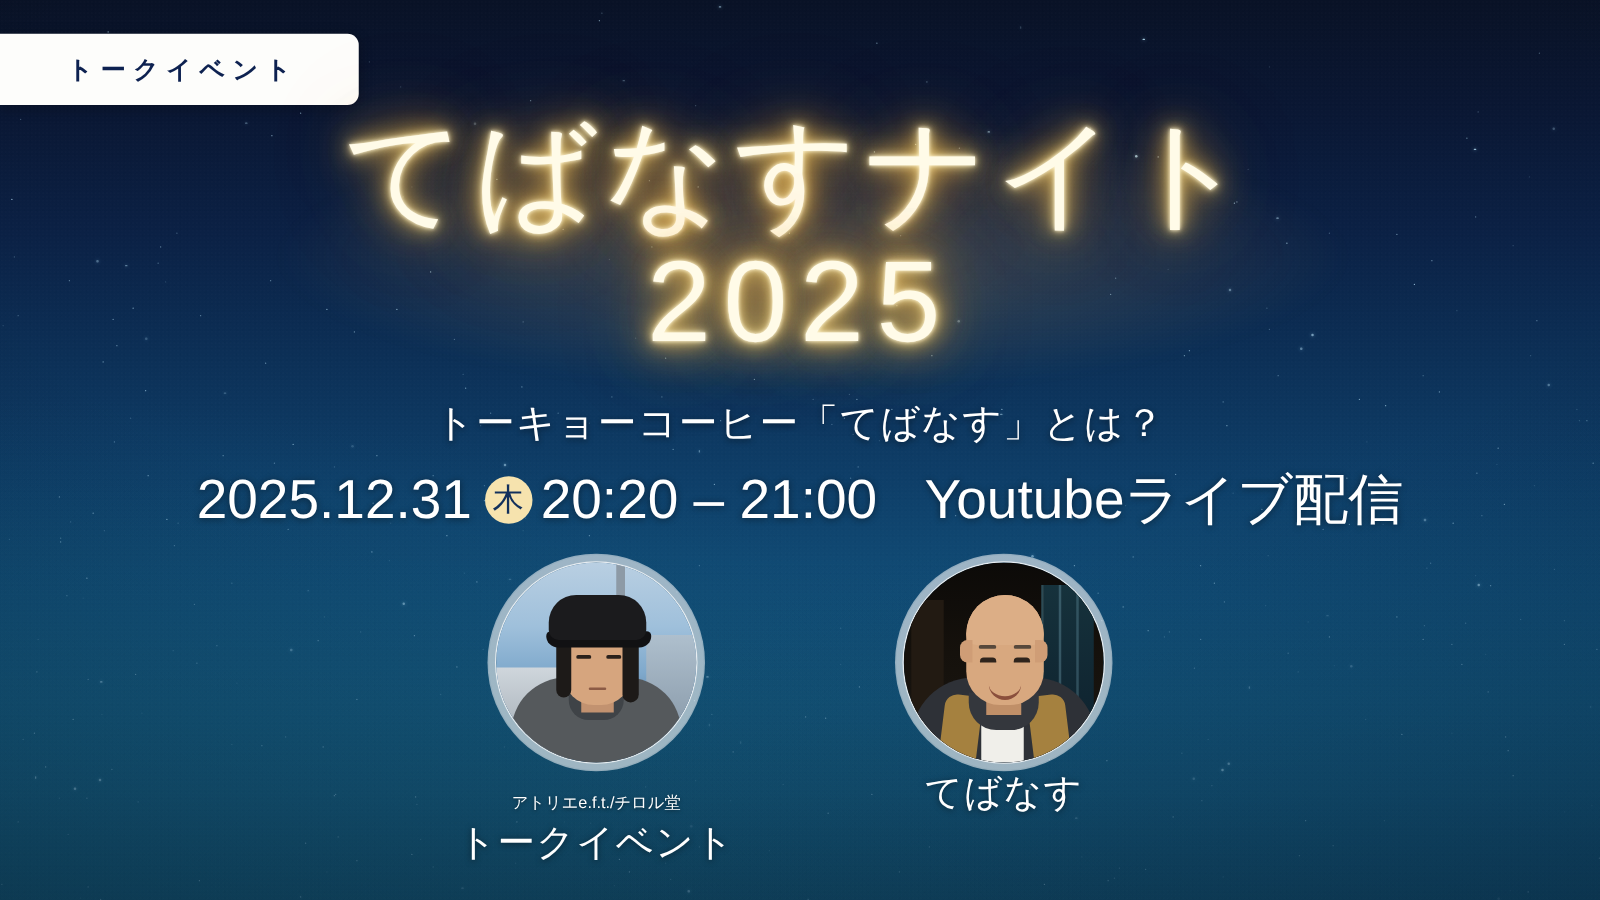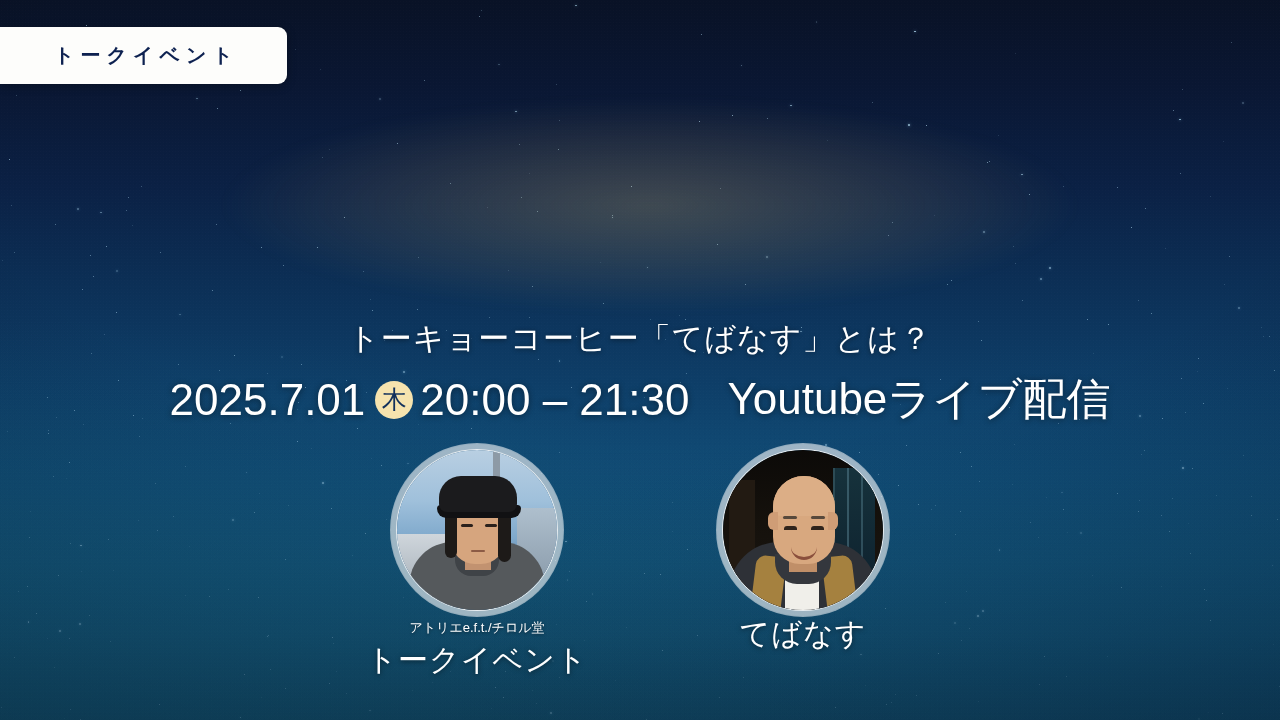--- a/index.html
+++ b/index.html
@@ -381,21 +381,21 @@
     position: absolute; left: 88px; top: 76px; width: 13px; height: 4px;
     background: #2f241c; border-radius: 3px 3px 0 0;
   }
   .pb-smile {
     position: absolute; left: 68px; top: 96px; width: 26px; height: 11px;
     border-bottom: 3px solid #8a4f3c;
     border-radius: 0 0 16px 16px;
   }
 
   .affiliation {
-    margin-top: 10px;
+    margin-top: 24px;
     color: #ffffff;
     font-size: 13px;
     line-height: 1.25;
     letter-spacing: 0px;
     text-shadow: 0 1px 3px rgba(0,0,0,0.5);
     white-space: nowrap;
   }
   .speaker-name {
     margin-top: 4px;
     color: #ffffff;
@@ -836,27 +836,31 @@
       <div class="star" style="left: 934.1px; top: 215.1px; width: 1px; height: 1px; opacity: 0.161;"></div>
     </div>
   <div class="sky-grain"></div>
   <div class="sky-vignette"></div>
   <div class="title-halo"></div>
 
   <div class="badge">
     <span class="badge-text">トークイベント</span>
   </div>
 
+  <div class="neon-wrap">
+    <div class="neon-line neon-line-1">てばなすナイト</div>
+    <div class="neon-line neon-line-2">2025</div>
+  </div>
 
   <div class="subtitle">トーキョーコーヒー「てばなす」とは？</div>
 
   <div class="dateline">
-    <span class="date-num">2025.7.01</span>
+    <span class="date-num">2025.12.31</span>
     <span class="day-badge">木</span>
-    <span class="time-range">20:00 – 21:30</span>
+    <span class="time-range">20:20 – 21:00</span>
     <span class="broadcast">Youtubeライブ配信</span>
   </div>
 
   <div class="speakers">
 
     <div class="speaker">
       <div class="portrait">
         <div class="photo-a">
           <div class="pa-sky"></div>
           <div class="pa-bldg-l"></div>

